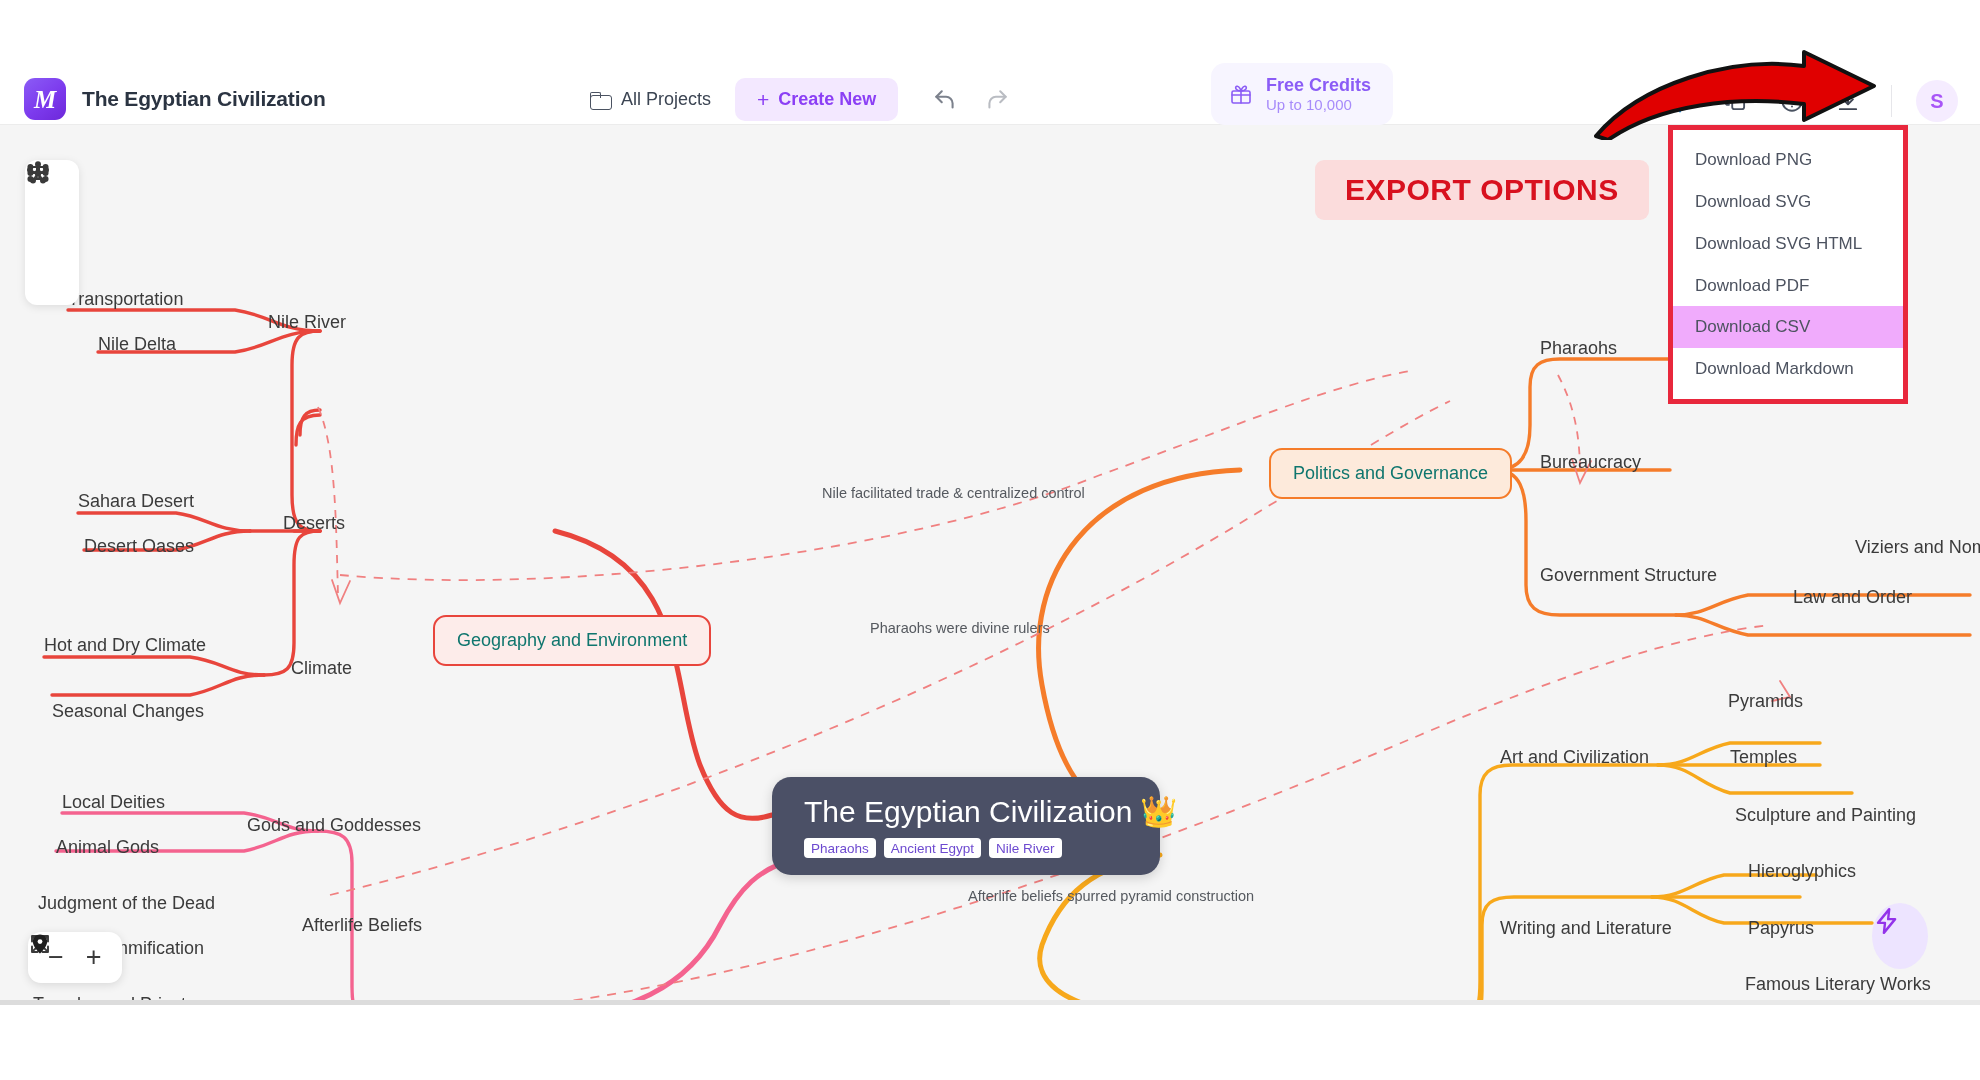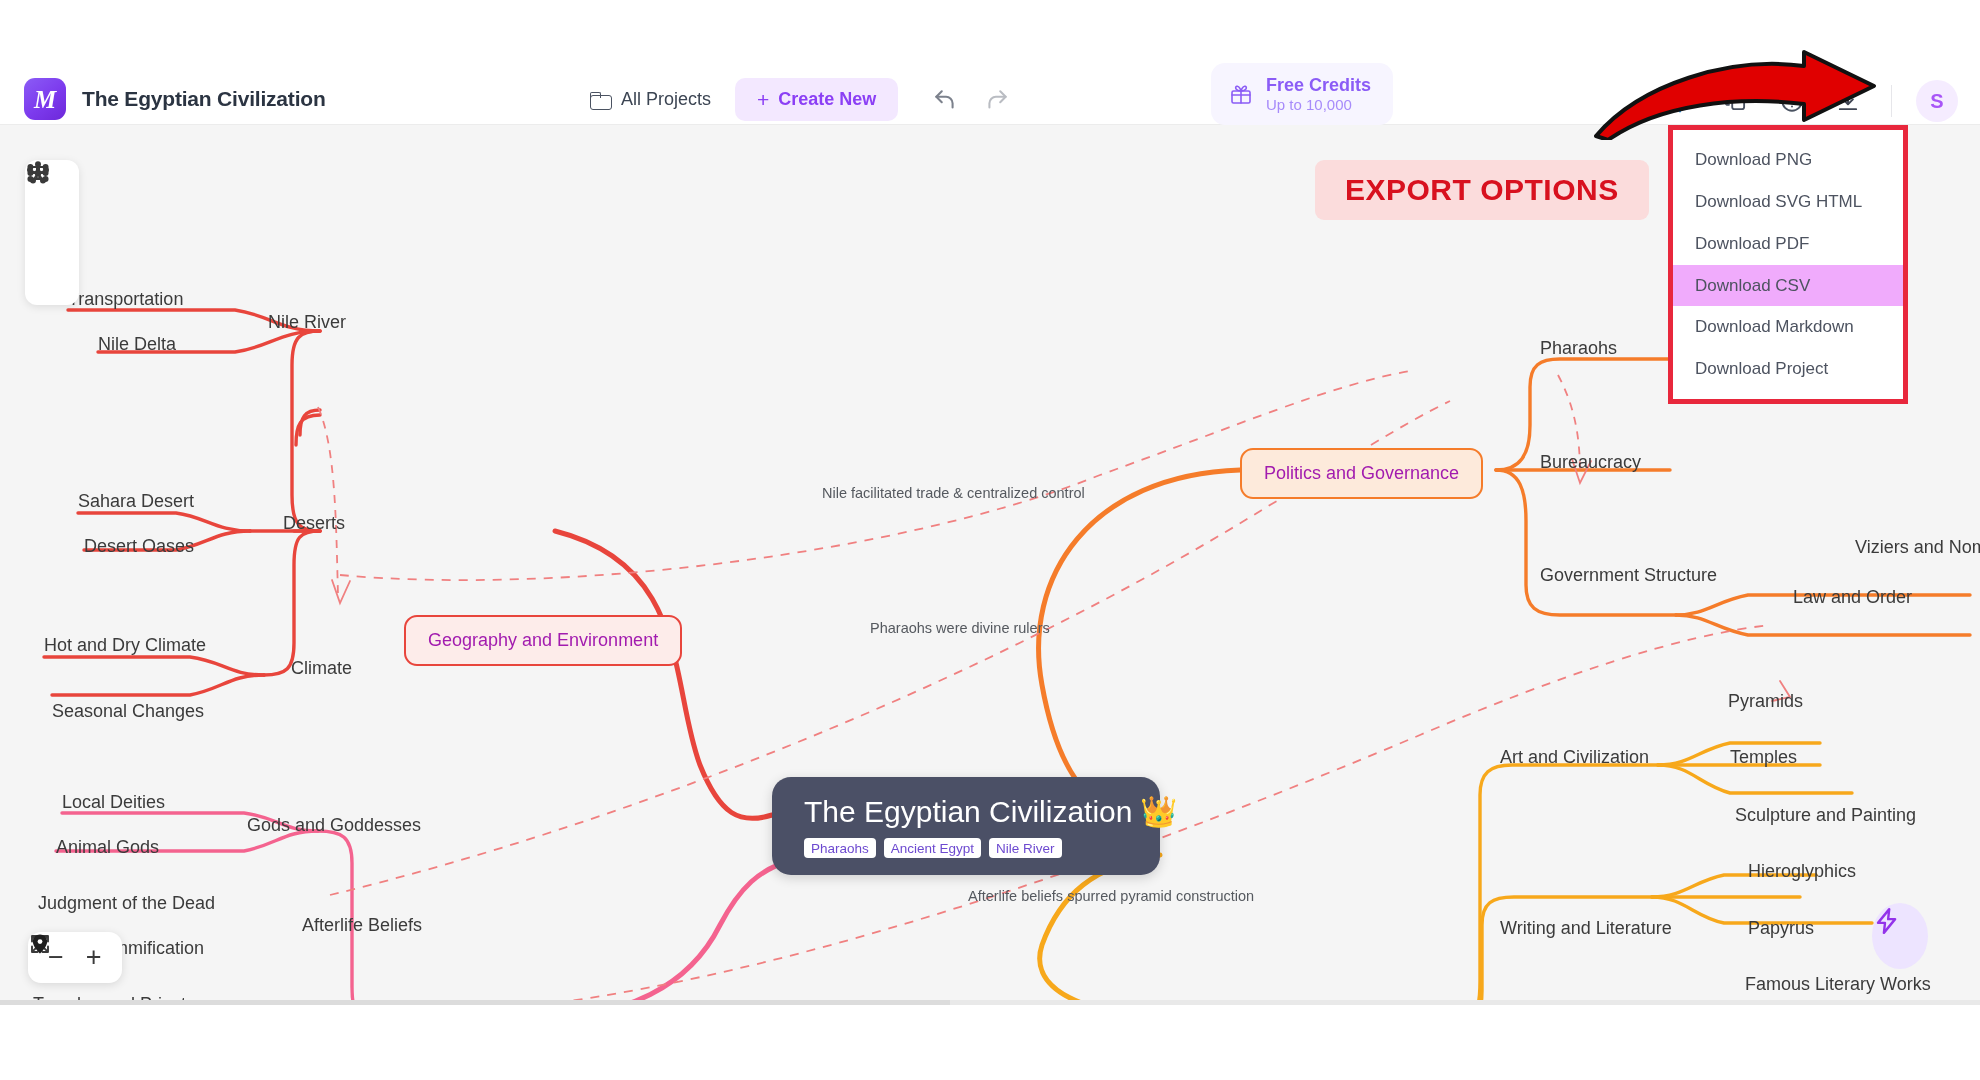--- a/index.html
+++ b/index.html
@@ -106,21 +106,21 @@
     font-family: "Liberation Sans", sans-serif;
   }
   .rel-label {
     position: absolute; font-size: 14.5px; color: #55595f; white-space: nowrap;
   }
 
   
   .pill {
     position: absolute; display: flex; align-items: center; justify-content: center;
     border-radius: 13px; font-size: 18px; white-space: nowrap;
-    padding: 13px 22px; border: 2px solid; color: #a21caf;
+    padding: 13px 22px; border: 2px solid; color: #0f766e; margin-left: 29px;
   }
 
   
   .root-node {
     position: absolute; left: 772px; top: 652px; width: 388px; height: 98px;
     background: #4b5066; border-radius: 19px; box-shadow: 0 3px 12px rgba(0,0,0,.16);
     display: flex; flex-direction: column; justify-content: center; padding-left: 32px; gap: 9px;
     z-index: 8;
   }
   .root-title { font-size: 30px; color: #ffffff; font-weight: normal; white-space: nowrap; }
@@ -428,20 +428,20 @@
   <div class="bottom-strip"></div>
 
   <div class="export-badge">EXPORT OPTIONS</div>
 
   <svg class="big-arrow" width="300" height="90" viewBox="0 0 300 90">
     <path d="M6 86 C 50 34 140 6 214 16 L 214 2 L 284 36 L 214 70 L 214 54 C 146 46 70 54 18 90 Z" fill="#e00000" stroke="#111111" stroke-width="4" stroke-linejoin="round"></path>
   </svg>
 
   <div class="dropdown">
     <div class="dd-item">Download PNG</div>
+    <div class="dd-item">Download SVG</div>
     <div class="dd-item">Download SVG HTML</div>
     <div class="dd-item">Download PDF</div>
     <div class="dd-item active">Download CSV</div>
     <div class="dd-item">Download Markdown</div>
-    <div class="dd-item">Download Project</div>
   </div>
 
 </div>
 
 </body></html>

